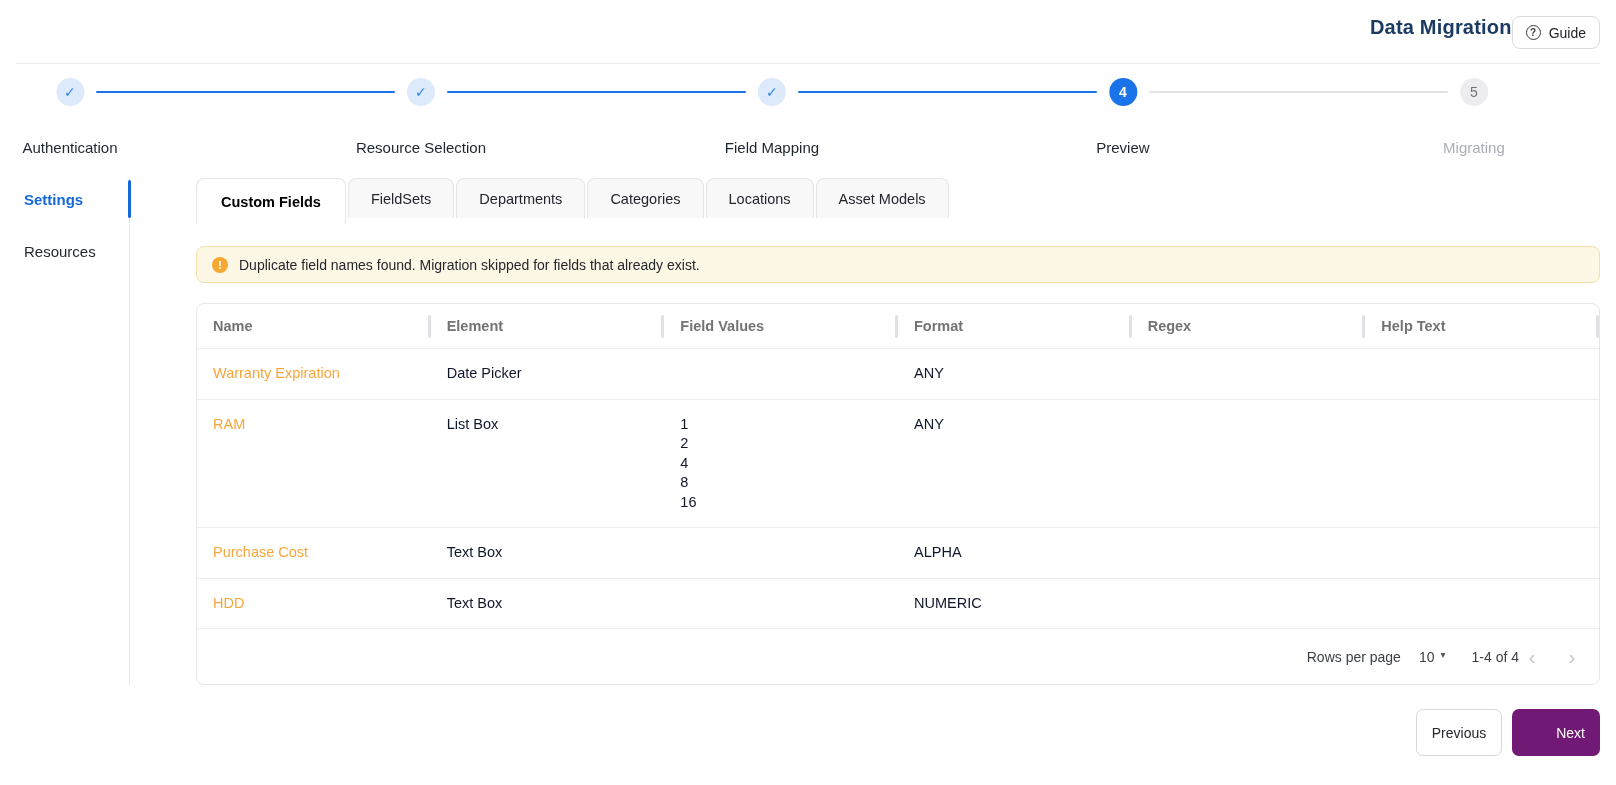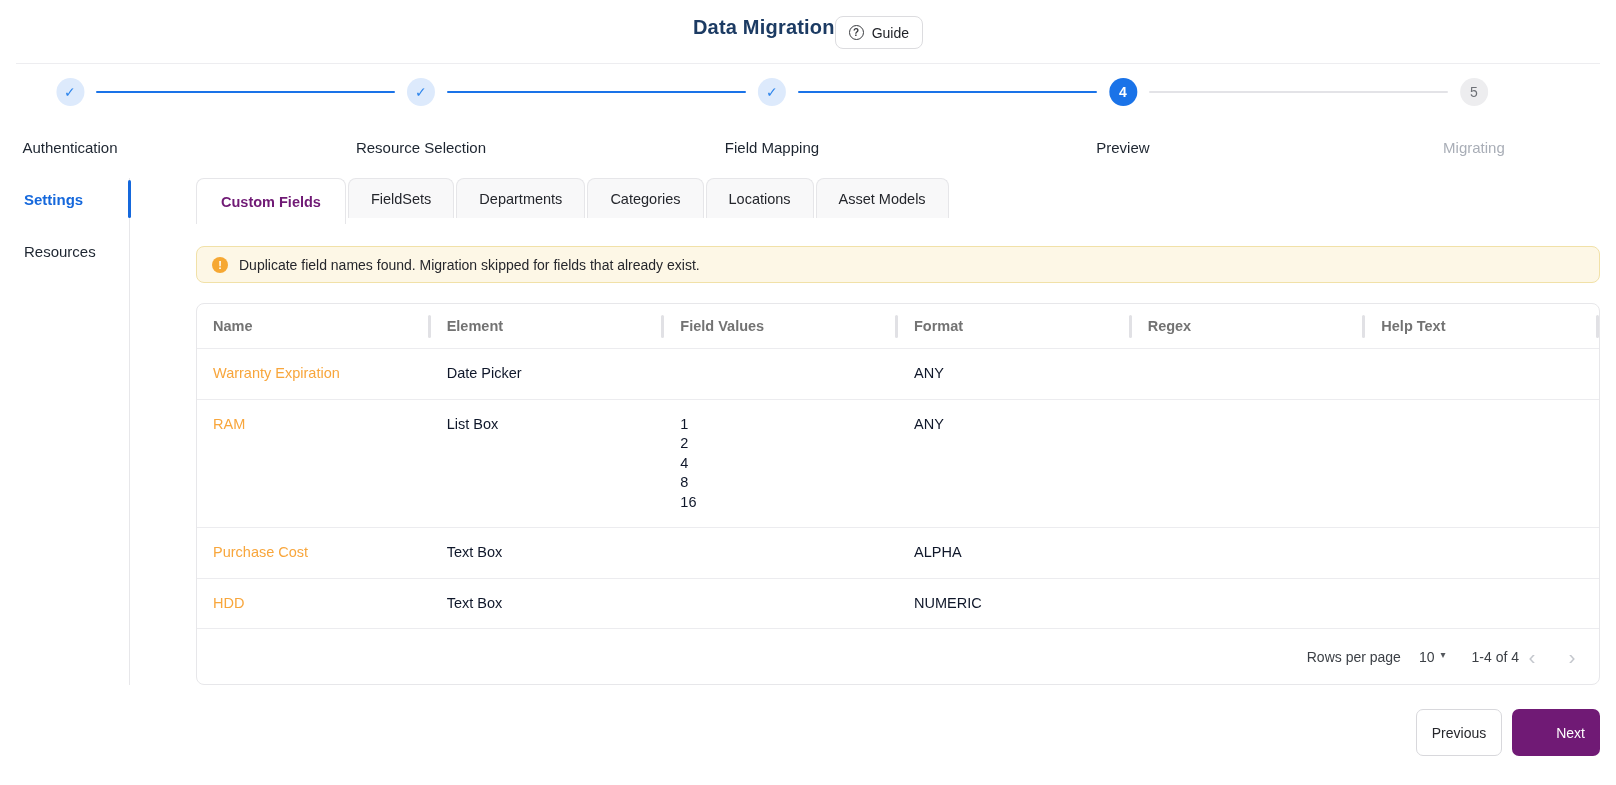--- a/index.html
+++ b/index.html
@@ -1,21 +1,21 @@
 <!DOCTYPE html>
 <html><head>
 <meta charset="utf-8">
 <style>
   * { margin:0; padding:0; box-sizing:border-box; }
   html,body { width:1616px; height:785px; background:#fff; }
   body { font-family:"Liberation Sans","DejaVu Sans",sans-serif; color:#24262c; overflow:hidden; }
   .page { width:1616px; height:785px; position:relative; background:#fff; }
 
   
-  .hdr { display:flex; justify-content:center; align-items:flex-start; padding:16px 16px 0 16px; }
+  .hdr { display:flex; justify-content:flex-end; align-items:flex-start; padding:16px 16px 0 16px; }
   .title { font-size:20px; font-weight:700; color:#1c3b63; letter-spacing:.2px; }
   .guide-btn { display:flex; align-items:center; gap:8px; height:33px; padding:0 13px;
     border:1px solid #dcdcdf; border-radius:8px; background:#fff; font-size:14px; color:#1d1f24;
     cursor:pointer; font-family:inherit; }
   .help-icon { width:15px; height:15px; border-radius:50%; border:1.4px solid #3a3c40; color:#3a3c40;
     font-size:10px; font-weight:700; display:flex; align-items:center; justify-content:center; }
   .hdr-divider { border:none; border-top:1px solid #ededf0; margin:14px 16px 0 16px; }
 
   
   .stepper { position:relative; height:86px; margin-top:14px; }
@@ -44,21 +44,21 @@
   .side-item.active { color:#1568dc; font-weight:700; }
   .side-item.active::after { content:""; position:absolute; right:-2px; top:2px; bottom:2px; width:3px;
     background:#1568dc; border-radius:2px; }
   .content { flex:1; min-width:0; margin-left:22px; margin-right:16px; }
 
   
   .tabs { display:flex; gap:2px; align-items:flex-start; height:46px; }
   .tab { height:40px; padding:0 22px; display:flex; align-items:center; background:#f8f8f9;
     border:1px solid #e6e6e9; border-bottom:none; border-radius:8px 8px 0 0; font-size:14.5px;
     color:#24262c; cursor:pointer; white-space:nowrap; }
-  .tab.active { height:46px; background:#fff; color:#701a75; font-weight:700; padding:0 24px; }
+  .tab.active { height:46px; background:#fff; color:#000000; font-weight:700; padding:0 24px; }
 
   
   .banner { margin-top:22px; height:37px; display:flex; align-items:center; gap:11px; padding:0 15px;
     background:#fdf7e6; border:1px solid #f1e1a8; border-radius:8px; font-size:14px; color:#26272c; }
   .warn-icon { width:16px; height:16px; flex:none; border-radius:50%; background:#f6a833; color:#fff;
     font-size:11px; font-weight:700; display:flex; align-items:center; justify-content:center; }
 
   
   .card { margin-top:20px; border:1px solid #e7e7ea; border-radius:8px; overflow:hidden; background:#fff; }
   .thead, .trow { display:grid; grid-template-columns:repeat(6,1fr); border-bottom:1px solid #ececef; }

